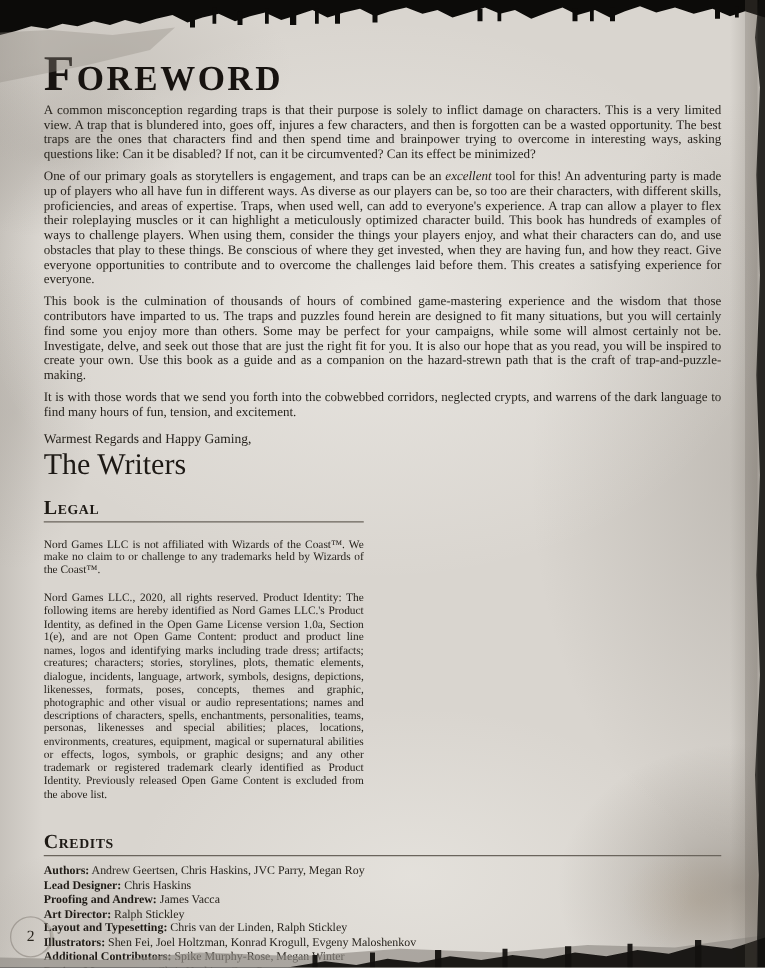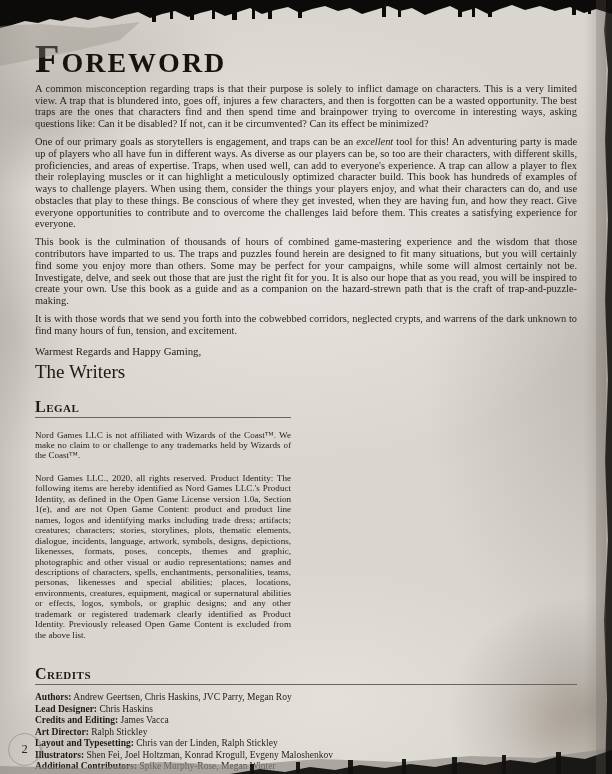--- a/index.html
+++ b/index.html
@@ -48,21 +48,21 @@
     font-size: 10.4px;
     line-height: 11.7px;
     text-align: justify;
     margin: 0 0 6.5px 0;
     color: #231f19;
   }
   .italic { font-style: italic; }
 
   .signoff { text-align: left; margin-top: 8px; }
   .signoff-line { font-size: 10.8px; line-height: 12px; }
-  .signoff-signature { font-size: 19px; line-height: 24px; margin-top: 3px; color: #1d1915; }
+  .signoff-signature { font-size: 24px; line-height: 24px; margin-top: 3px; color: #1d1915; }
 
   .columns {
     display: flex;
     gap: 20px;
     margin-top: 15px;
     flex-direction: column;
   }
   .col-legal { width: 256px; flex: none; }
   .col-credits { flex: 1; min-width: 0; }
 
@@ -118,41 +118,41 @@
   <div class="content">
 
     <h1 class="page-title">Foreword</h1>
 
     <p class="body-para">A common misconception regarding traps is that their purpose is solely to inflict damage on characters. This is a very limited view. A trap that is blundered into, goes off, injures a few characters, and then is forgotten can be a wasted opportunity. The best traps are the ones that characters find and then spend time and brainpower trying to overcome in interesting ways, asking questions like: Can it be disabled? If not, can it be circumvented? Can its effect be minimized?</p>
 
     <p class="body-para"><span>One of our primary goals as storytellers is engagement, and traps can be an </span><span class="italic">excellent</span><span> tool for this! An adventuring party is made up of players who all have fun in different ways. As diverse as our players can be, so too are their characters, with different skills, proficiencies, and areas of expertise. Traps, when used well, can add to everyone's experience. A trap can allow a player to flex their roleplaying muscles or it can highlight a meticulously optimized character build. This book has hundreds of examples of ways to challenge players. When using them, consider the things your players enjoy, and what their characters can do, and use obstacles that play to these things. Be conscious of where they get invested, when they are having fun, and how they react. Give everyone opportunities to contribute and to overcome the challenges laid before them. This creates a satisfying experience for everyone.</span></p>
 
     <p class="body-para">This book is the culmination of thousands of hours of combined game-mastering experience and the wisdom that those contributors have imparted to us. The traps and puzzles found herein are designed to fit many situations, but you will certainly find some you enjoy more than others. Some may be perfect for your campaigns, while some will almost certainly not be. Investigate, delve, and seek out those that are just the right fit for you. It is also our hope that as you read, you will be inspired to create your own. Use this book as a guide and as a companion on the hazard-strewn path that is the craft of trap-and-puzzle-making.</p>
 
-    <p class="body-para">It is with those words that we send you forth into the cobwebbed corridors, neglected crypts, and warrens of the dark unknown to find many hours of fun, tension, and excitement.</p>
+    <p class="body-para">It is with those words that we send you forth into the cobwebbed corridors, neglected crypts, and warrens of the dark language to find many hours of fun, tension, and excitement.</p>
 
     <div class="signoff">
       <div class="signoff-line">Warmest Regards and Happy Gaming,</div>
       <div class="signoff-signature">The Writers</div>
     </div>
 
     <div class="columns">
 
       <section class="col-legal">
         <h2 class="section-heading">Legal</h2>
         <p class="legal-para">Nord Games LLC is not affiliated with Wizards of the Coast™. We make no claim to or challenge to any trademarks held by Wizards of the Coast™.</p>
         <p class="legal-para">Nord Games LLC., 2020, all rights reserved. Product Identity: The following items are hereby identified as Nord Games LLC.'s Product Identity, as defined in the Open Game License version 1.0a, Section 1(e), and are not Open Game Content: product and product line names, logos and identifying marks including trade dress; artifacts; creatures; characters; stories, storylines, plots, thematic elements, dialogue, incidents, language, artwork, symbols, designs, depictions, likenesses, formats, poses, concepts, themes and graphic, photographic and other visual or audio representations; names and descriptions of characters, spells, enchantments, personalities, teams, personas, likenesses and special abilities; places, locations, environments, creatures, equipment, magical or supernatural abilities or effects, logos, symbols, or graphic designs; and any other trademark or registered trademark clearly identified as Product Identity. Previously released Open Game Content is excluded from the above list.</p>
       </section>
 
       <section class="col-credits">
         <h2 class="section-heading">Credits</h2>
 
         <div class="credit-row"><span class="credit-label">Authors:</span> <span>Andrew Geertsen, Chris Haskins, JVC Parry, Megan Roy</span></div>
         <div class="credit-row"><span class="credit-label">Lead Designer:</span> <span>Chris Haskins</span></div>
-        <div class="credit-row"><span class="credit-label">Credits and Editing:</span> <span>James Vacca</span></div>
+        <div class="credit-row"><span class="credit-label">Proofing and Andrew:</span> <span>James Vacca</span></div>
         <div class="credit-row"><span class="credit-label">Art Director:</span> <span>Ralph Stickley</span></div>
         <div class="credit-row"><span class="credit-label">Layout and Typesetting:</span> <span>Chris van der Linden, Ralph Stickley</span></div>
         <div class="credit-row"><span class="credit-label">Illustrators:</span> <span>Shen Fei, Joel Holtzman, Konrad Krogull, Evgeny Maloshenkov</span></div>
         <div class="credit-row"><span class="credit-label">Additional Contributors:</span> <span>Spike Murphy-Rose, Megan Winter</span></div>
         <div class="credit-row"><span class="credit-label">Project Management:</span> <span>Chris Haskins, Greg Peterson</span></div>
         <div class="credit-row"><span class="credit-label">Brand and Marketing:</span> <span>Chris Haskins, Megan Roy</span></div>
         <div class="printing-note">Third printing, 2025</div>
       </section>
 
     </div>

